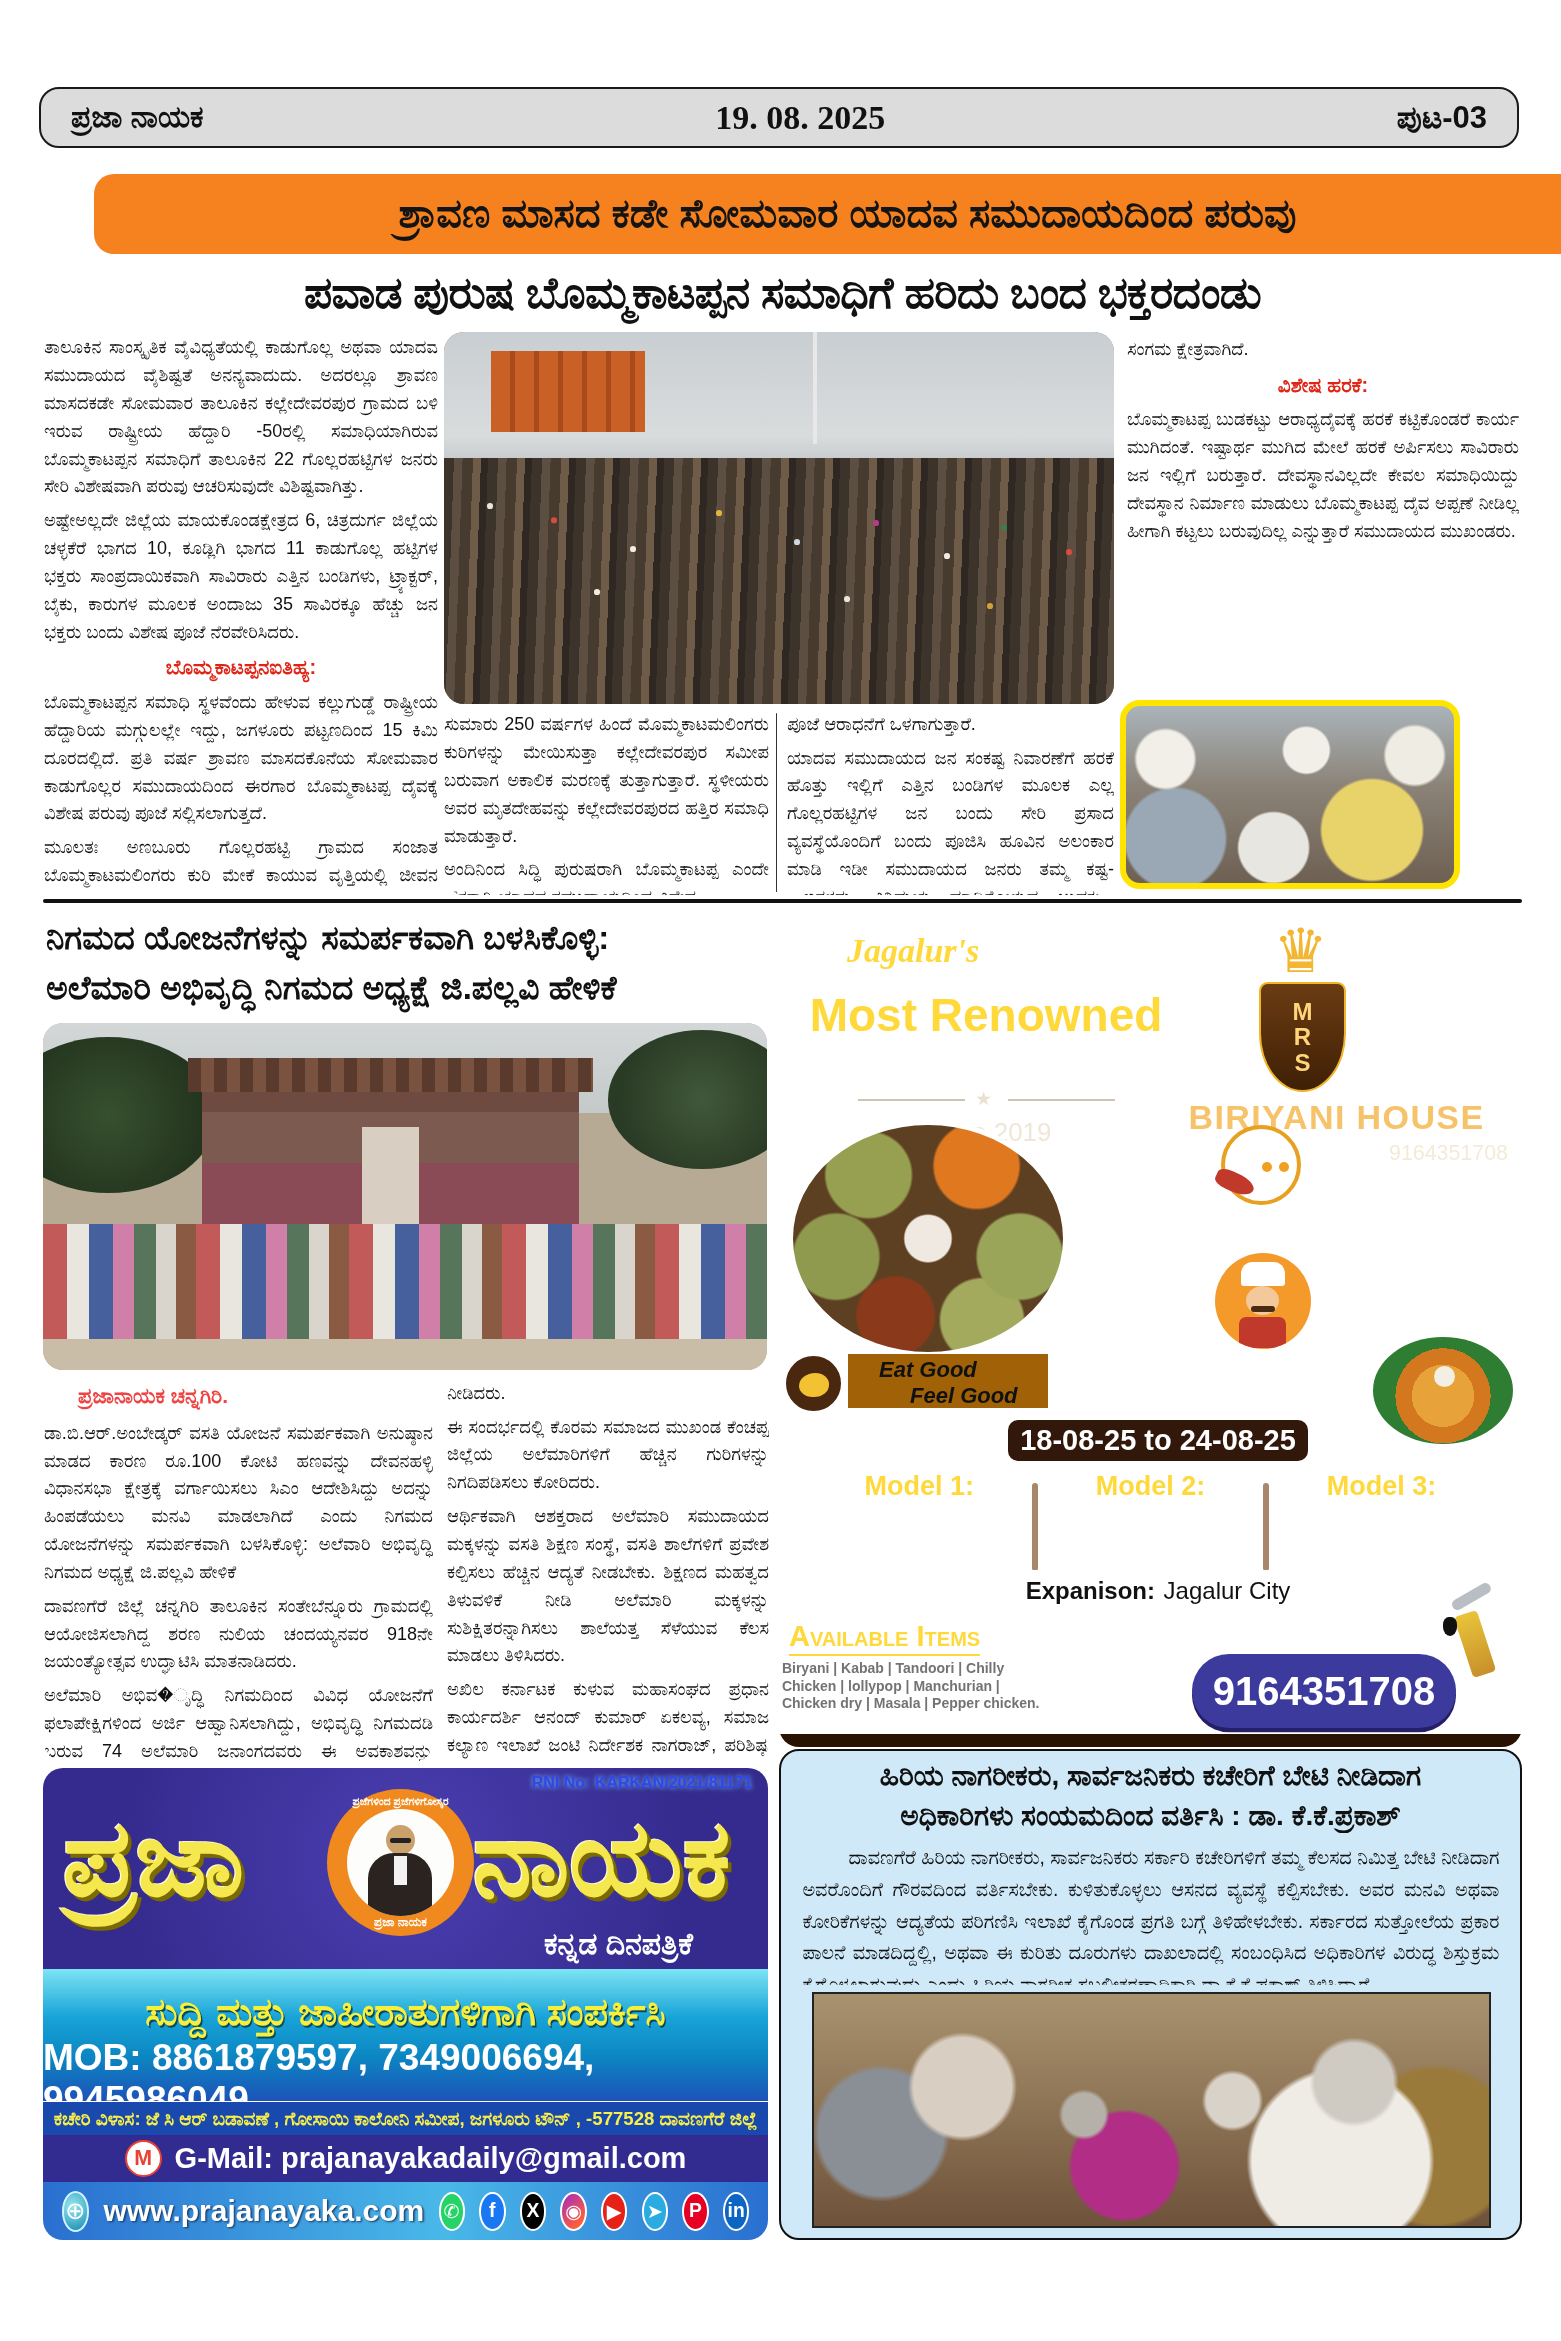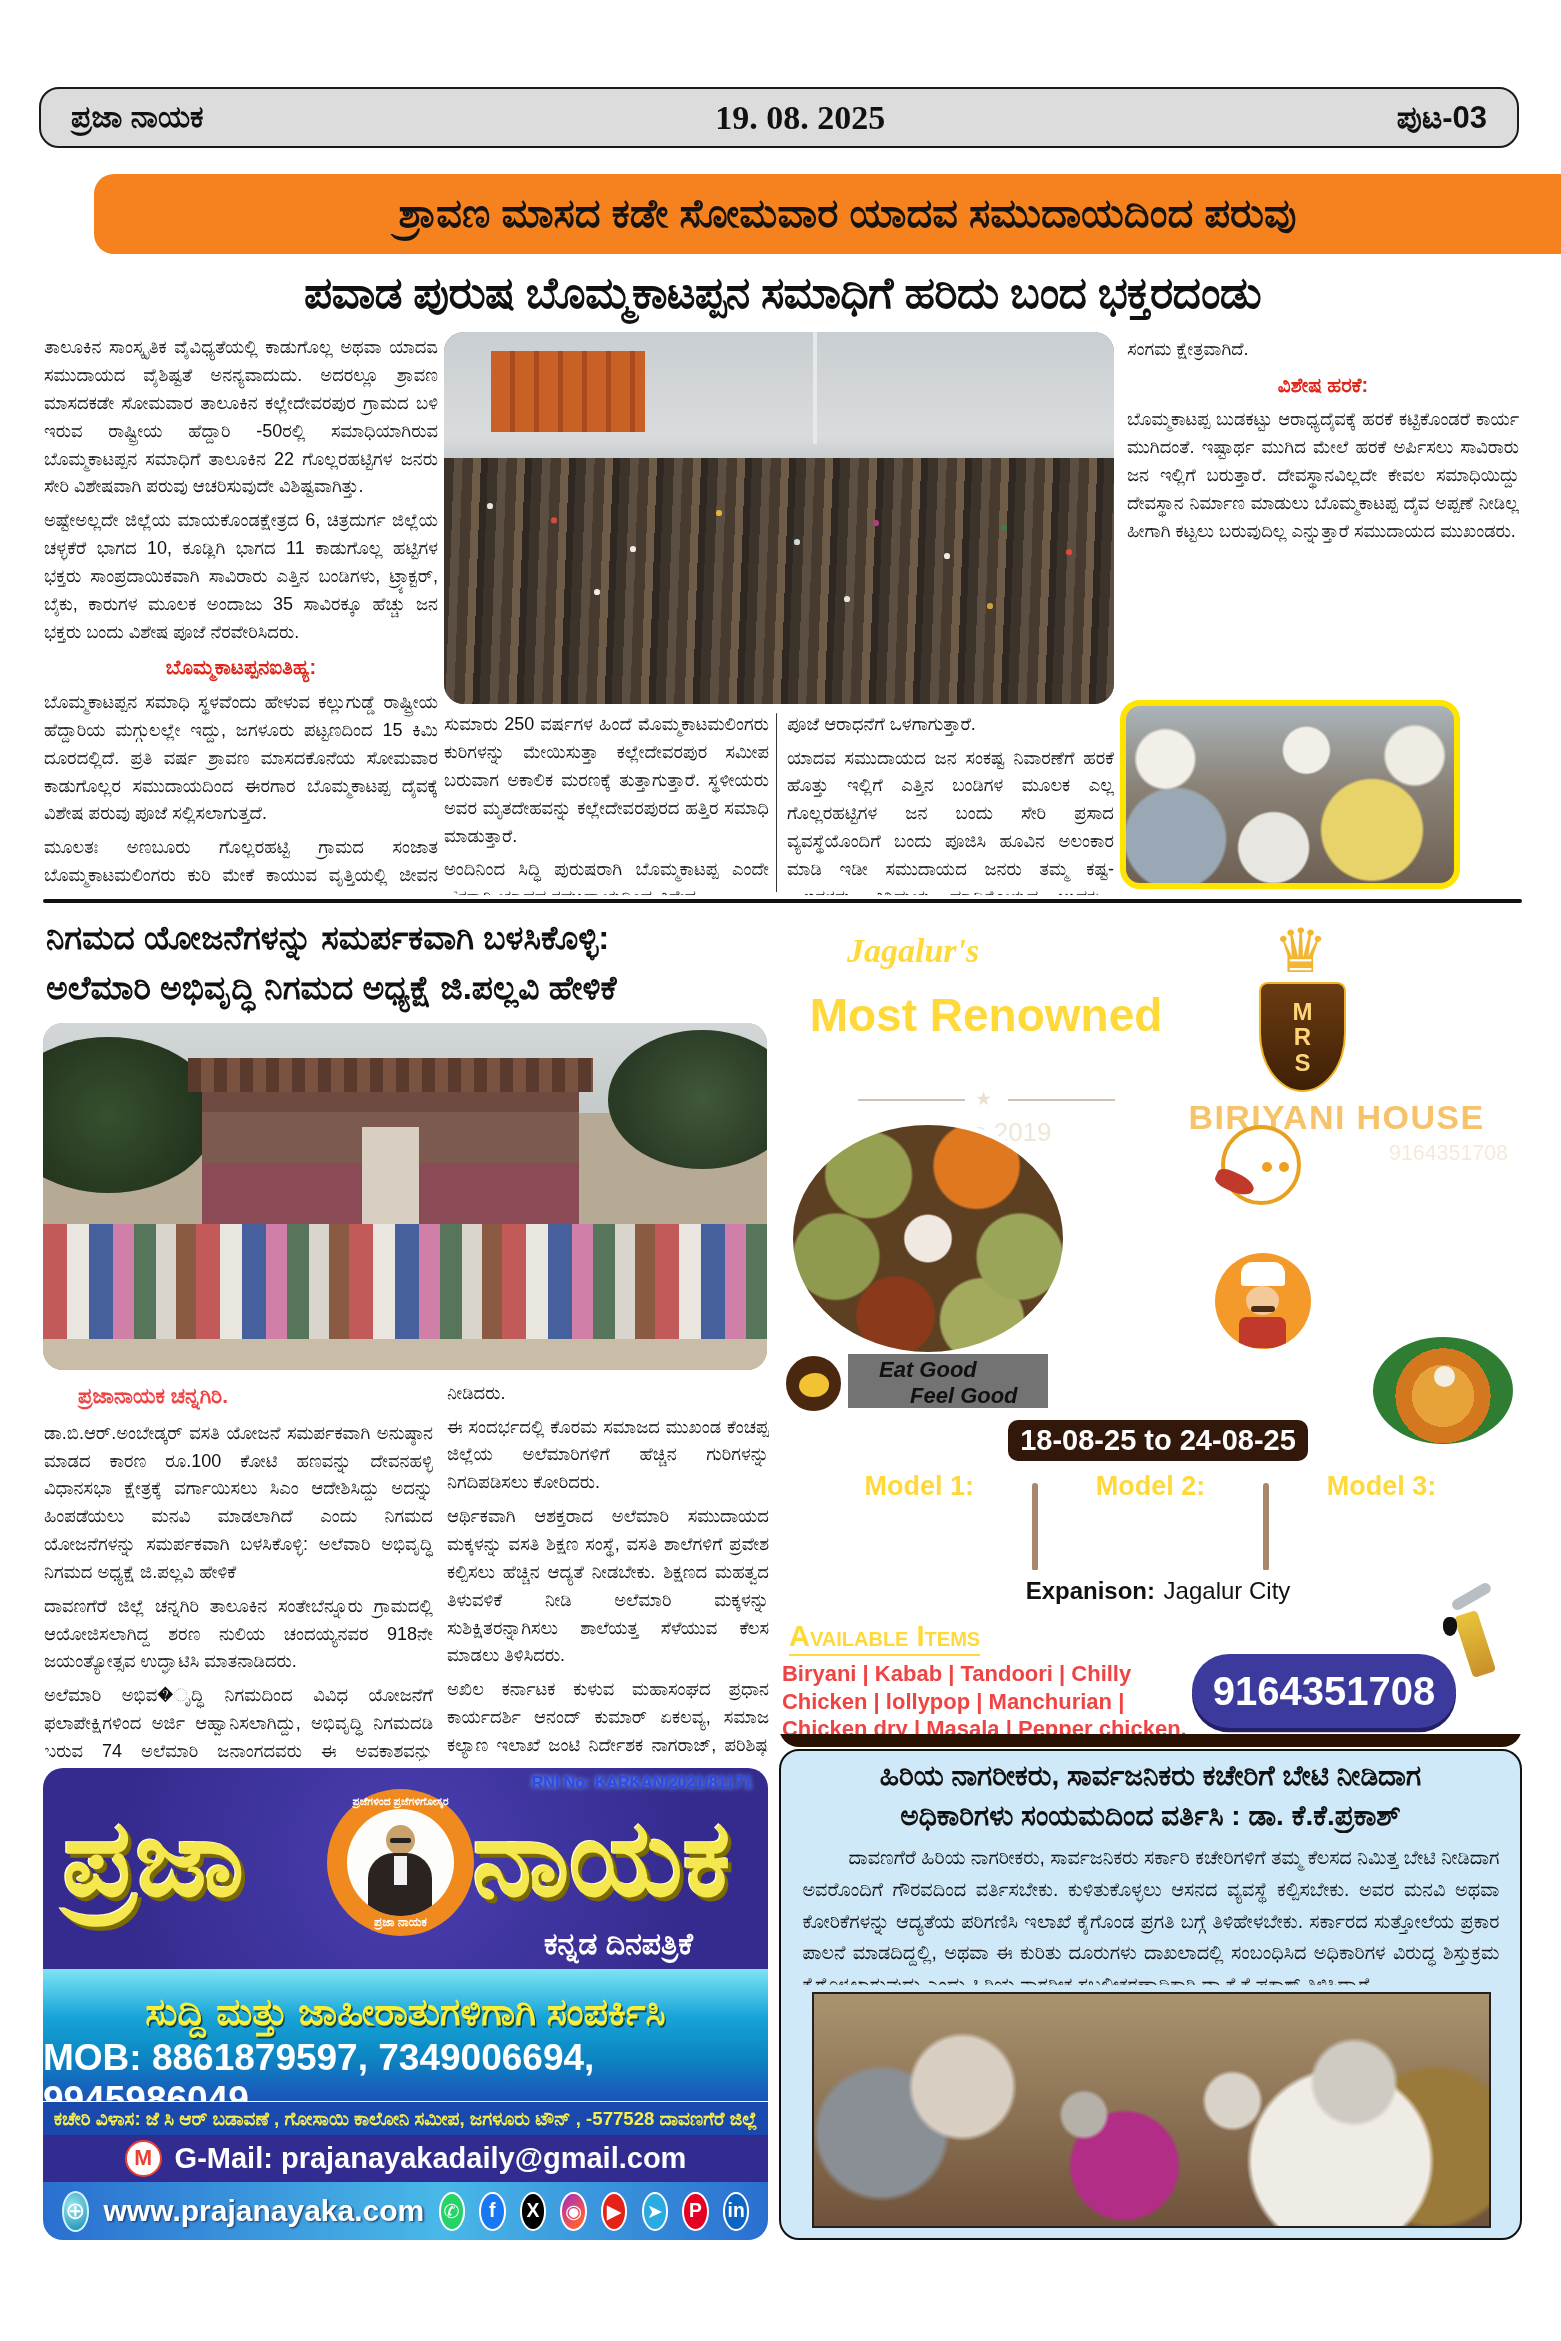--- a/index.html
+++ b/index.html
@@ -104,21 +104,21 @@
         radial-gradient(circle at 28% 22%,#97a050 0 16%,transparent 17%),
         radial-gradient(circle at 68% 18%,#e07820 0 16%,transparent 17%),
         radial-gradient(circle at 16% 58%,#8f9a4e 0 16%,transparent 17%),
         radial-gradient(circle at 84% 58%,#9aa55a 0 16%,transparent 17%),
         radial-gradient(circle at 38% 84%,#8a3a1a 0 15%,transparent 16%),
         radial-gradient(circle at 70% 86%,#a3aa5e 0 15%,transparent 16%),
         #5d3f22;}
   #ad .mango{position:absolute;left:4.3px;top:442px;width:61px;height:61px;border-radius:50%;background:#4a2810;
       border:3.6px solid #fff;box-sizing:border-box;}
   #ad .mango i{position:absolute;left:13px;top:17px;width:30px;height:24px;border-radius:60% 50% 55% 50%;background:#f2c233;display:block;}
-  #ad .ribbon{position:absolute;left:69px;top:443px;width:200px;height:54px;background:#737373;color:#111;
+  #ad .ribbon{position:absolute;left:69px;top:443px;width:200px;height:54px;background:#a16207;color:#111;
       font-style:italic;font-weight:800;font-size:22px;line-height:26px;padding:2.9px 0 0 31px;box-sizing:border-box;}
   #ad .ribbon .r2{margin-left:31px;}
   #ad .gt{position:absolute;left:442px;top:214px;width:80px;height:80px;background:#fff;border:4.3px solid #e8a020;
       border-radius:50%;box-sizing:border-box;}
   #ad .gt .e1,#ad .gt .e2{position:absolute;width:10px;height:10px;border-radius:50%;background:#f0a020;top:33px;}
   #ad .gt .e1{left:37px;} #ad .gt .e2{left:54px;}
   #ad .gt .tongue{position:absolute;left:-10px;top:44px;width:40px;height:18.6px;background:#c0392b;border-radius:40% 60% 60% 40%;transform:rotate(24deg);}
   #ad .gtlab{position:absolute;left:400px;top:303px;width:164px;text-align:center;font-variant:small-caps;
       font-style:italic;font-weight:800;font-size:23px;color:#fff;}
   #ad .bc{position:absolute;left:436px;top:342px;width:96px;height:96px;border-radius:50%;background:#f49a2a;overflow:hidden;}
@@ -137,21 +137,21 @@
       box-sizing:border-box;display:flex;align-items:stretch;}
   #ad .mcol{flex:1;display:flex;flex-direction:column;align-items:center;justify-content:center;gap:2.9px;}
   #ad .mcol .mt{color:#ffd83a;font-size:27px;font-weight:800;}
   #ad .mcol div{font-size:21px;font-weight:700;color:#fff;}
   #ad .mdiv{width:6.4px;height:70%;align-self:center;background:#a8876b;border-radius:2.9px;}
   #ad .exp{position:absolute;left:229px;top:659px;width:300px;height:41px;background:#fff;border-radius:11.4px;color:#111;
       display:flex;align-items:center;justify-content:center;gap:8.6px;font-size:24px;}
   #ad .exp b{font-weight:800;}
   #ad .avail{position:absolute;left:10px;top:709px;font-variant:small-caps;font-weight:800;font-size:29px;color:#ffd83a;
       border-bottom:2.9px solid #ffd83a;padding-bottom:1.4px;}
-  #ad .items{position:absolute;left:2.9px;top:749px;width:414px;font-size:22px;font-weight:700;line-height:1.25;color:#ef4444;}
+  #ad .items{position:absolute;left:2.9px;top:749px;width:414px;font-size:14px;font-weight:700;line-height:1.25;color:#737373;}
   #ad .orderlab{position:absolute;left:429px;top:706px;width:236px;text-align:center;font-variant:small-caps;
       font-weight:800;font-size:30px;color:#fff;}
   #ad .orderpill{position:absolute;left:413px;top:743px;width:264px;height:74px;background:#3c3a9c;border-radius:43px;
       display:flex;align-items:center;justify-content:center;font-size:40px;font-weight:800;color:#fff;
       box-shadow:0 4.3px 0 #241f66;}
   #ad .pz{position:absolute;left:664px;top:680px;width:71px;height:136px;}
   #ad .pz .body{position:absolute;left:20px;top:21.4px;width:24px;height:64px;background:linear-gradient(#e8c43a,#c9902a);
       border-radius:4.3px;transform:rotate(-18deg);}
   #ad .pz .spout{position:absolute;left:7.1px;top:0px;width:43px;height:11.4px;background:#b9bec4;border-radius:5.7px;transform:rotate(-30deg);}
   #ad .pz .drop{position:absolute;left:0px;top:26px;width:14.3px;height:18.6px;background:#111;border-radius:50% 50% 60% 60%;}

